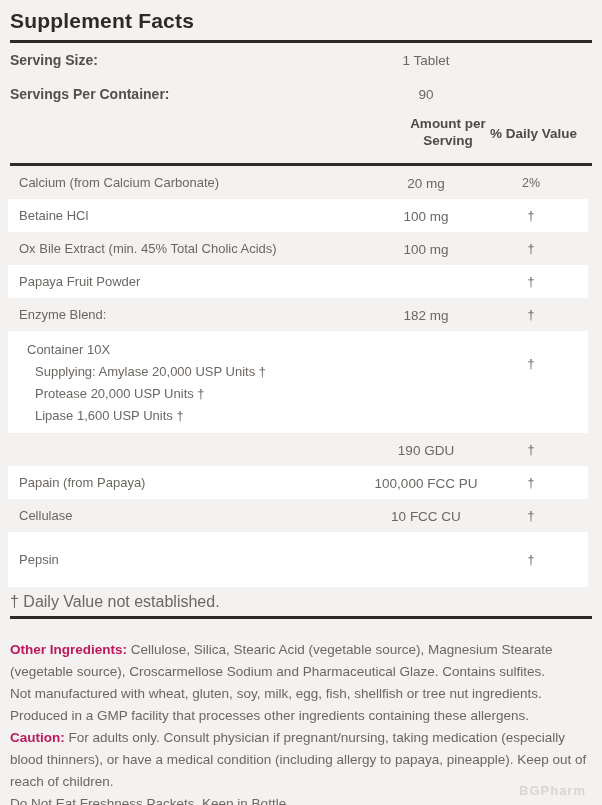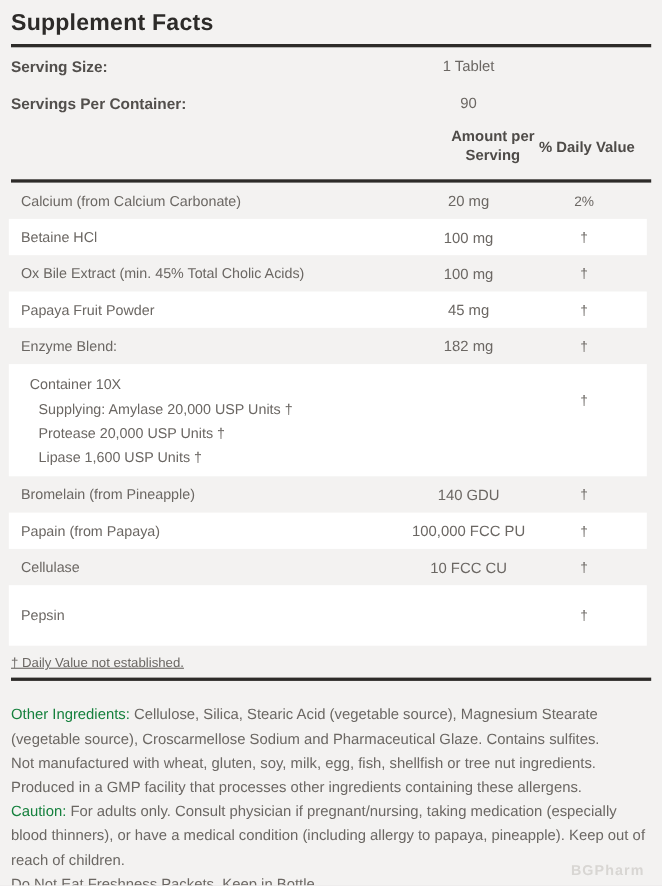--- a/index.html
+++ b/index.html
@@ -142,38 +142,37 @@
     min-height: 98px;
   }
   .row.pancreatin .name { padding-top: 2px; }
   .row.pancreatin .name .main { padding-left: 8px; line-height: 22px; }
   .row.pancreatin .dv { top: 26px; transform: none; }
   .row.pepsin { min-height: 55px; }
 
   
   .footnote {
     margin: 7px 10px 0;
-    font-size: 12px;
+    font-size: 16px;
     line-height: 16px;
     color: #6b6763;
-    text-decoration: underline;
   }
   .rule-thick.second { margin-top: 6px; }
   .paras {
     padding: 20px 14px 0 10px;
   }
   .paras p {
     margin: 0;
     font-size: 13.5px;
     line-height: 22px;
     color: #6b6763;
   }
   .paras p .lead {
-    font-weight: 400;
-    color: #15803d;
+    font-weight: 700;
+    color: #be185d;
     margin-top: 16px;
   }
   .watermark {
     position: absolute;
     right: 16px;
     bottom: 7px;
     font-size: 13px;
     font-weight: 700;
     letter-spacing: 1px;
     color: #d8d6d3;
@@ -230,21 +229,20 @@
     </div>
     <div class="amt">100 mg</div>
     <div class="dv">†</div>
   </div>
 
   <div class="row white">
     <div class="row-bg"></div>
     <div class="name">
       <div class="main">Papaya Fruit Powder</div>
     </div>
-    <div class="amt">45 mg</div>
     <div class="dv">†</div>
   </div>
 
   <div class="row gray">
     <div class="row-bg"></div>
     <div class="name">
       <div class="main">Enzyme Blend:</div>
     </div>
     <div class="amt">182 mg</div>
     <div class="dv">†</div>
@@ -257,24 +255,21 @@
     <div class="sub">Supplying: Amylase 20,000 USP Units †</div>
           <div class="sub">Protease 20,000 USP Units †</div>
           <div class="sub">Lipase 1,600 USP Units †</div>
         </div>
     <div class="amt"></div>
     <div class="dv">†</div>
   </div>
 
   <div class="row gray">
     <div class="row-bg"></div>
-    <div class="name">
-      <div class="main">Bromelain (from Pineapple)</div>
-    </div>
-    <div class="amt">140 GDU</div>
+    <div class="amt">190 GDU</div>
     <div class="dv">†</div>
   </div>
 
   <div class="row white">
     <div class="row-bg"></div>
     <div class="name">
       <div class="main">Papain (from Papaya)</div>
     </div>
     <div class="amt">100,000 FCC PU</div>
     <div class="dv">†</div>

